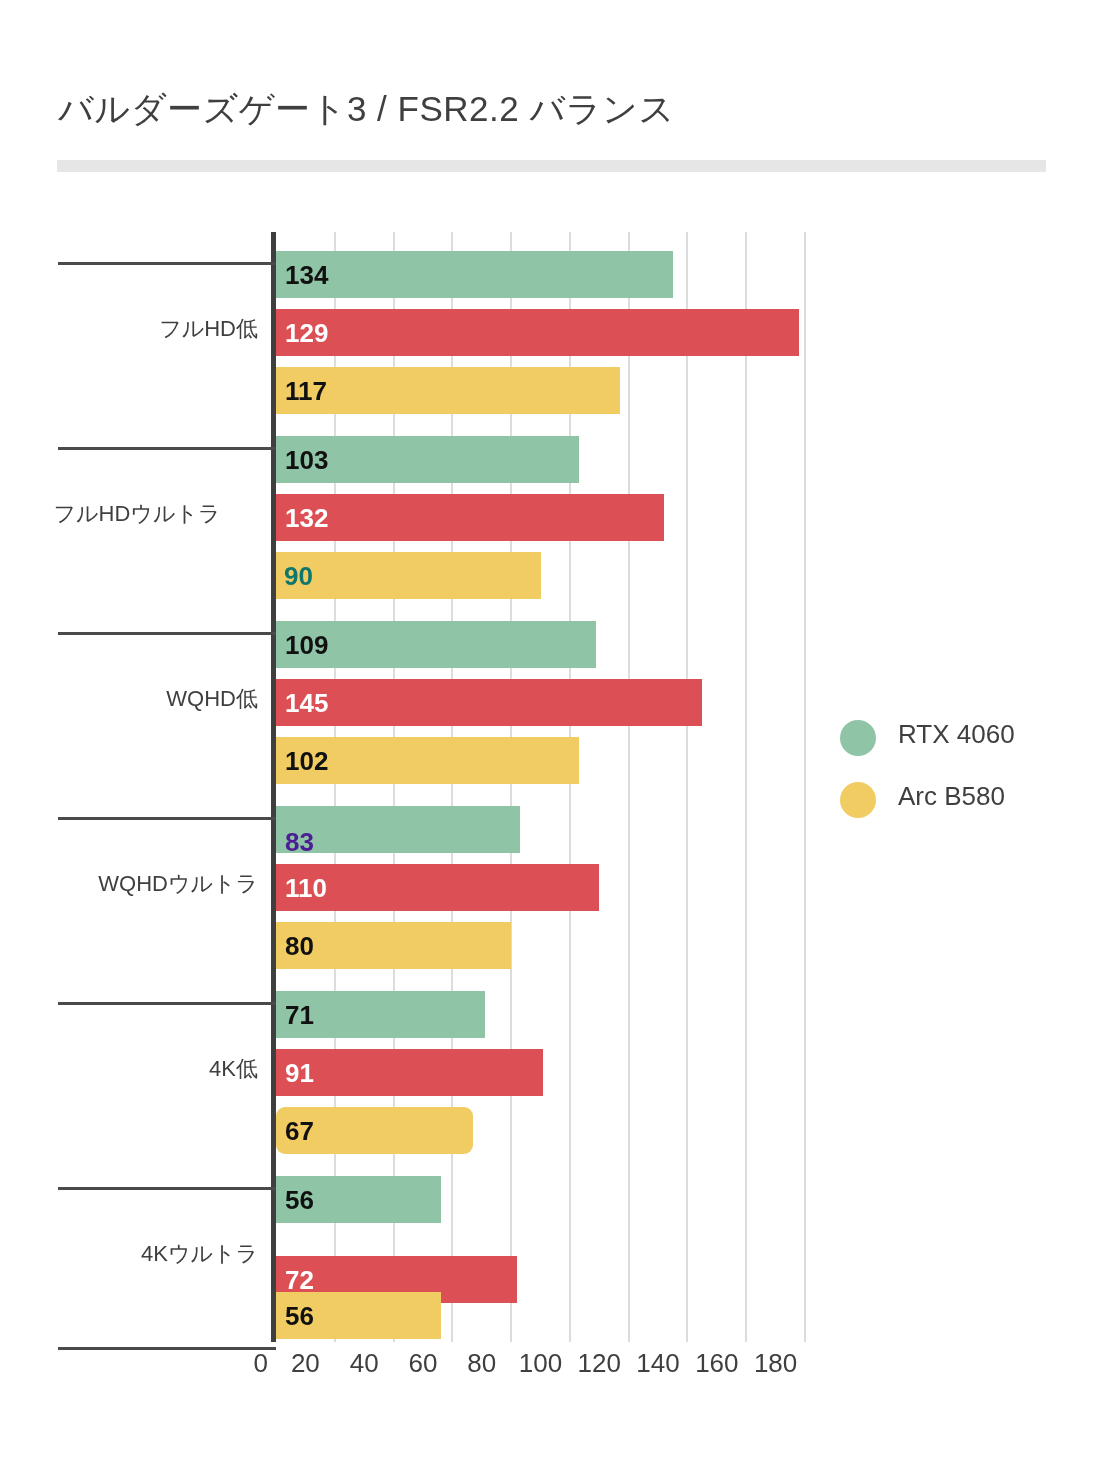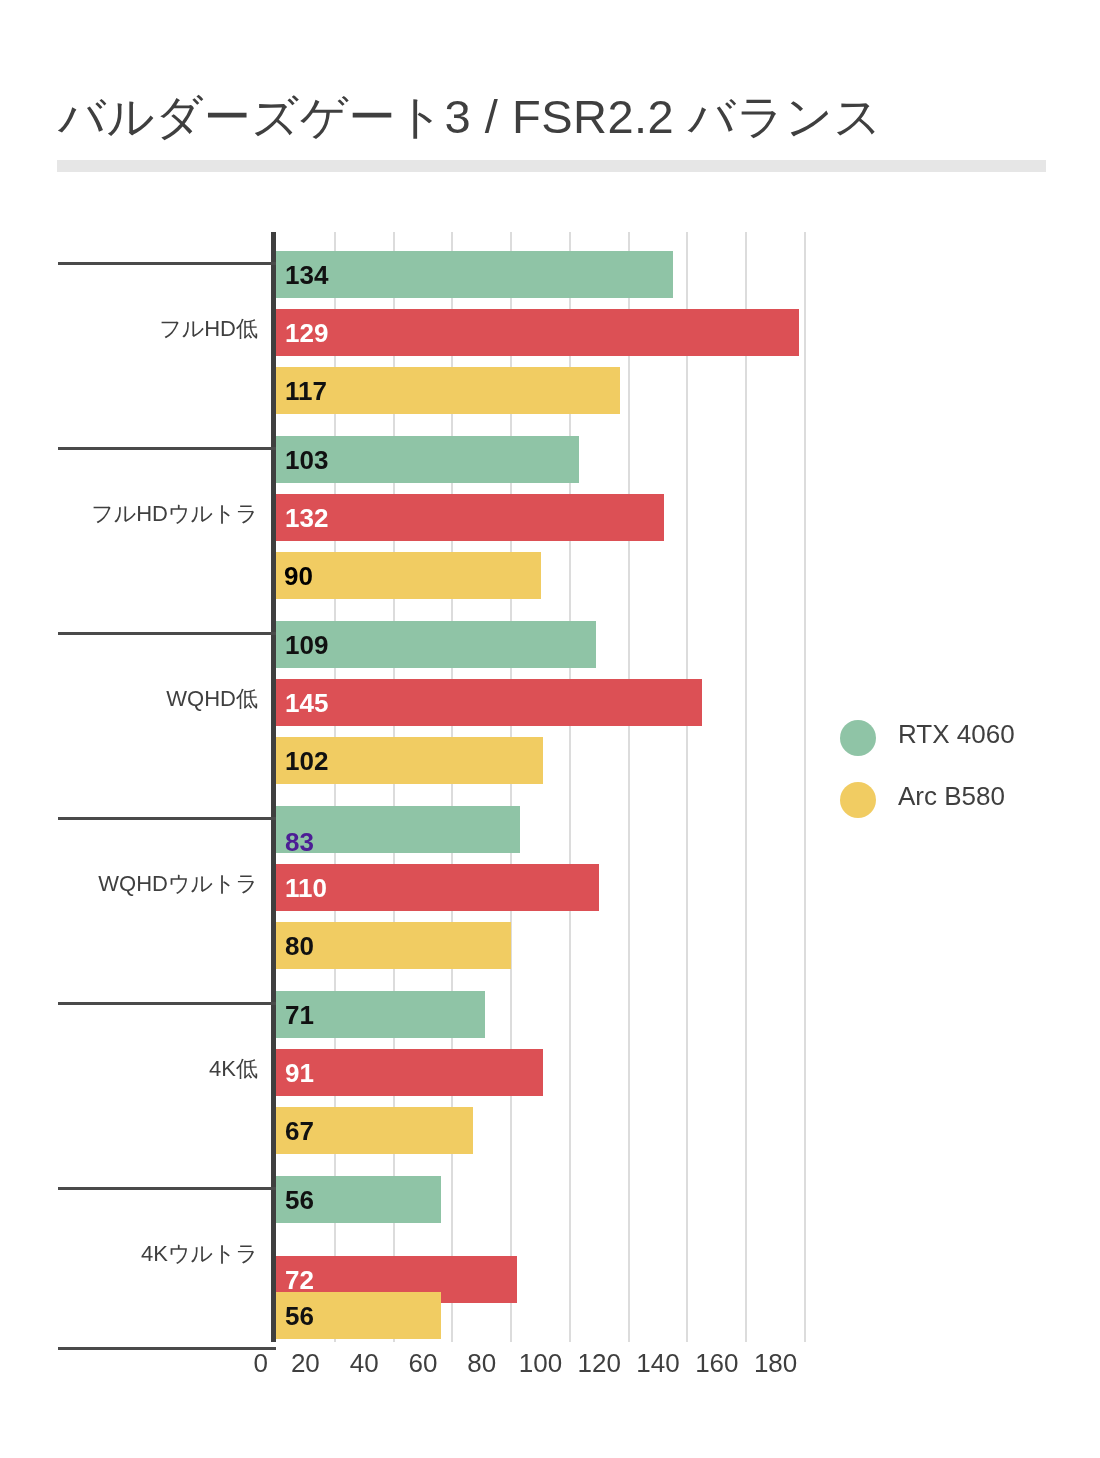--- a/index.html
+++ b/index.html
@@ -14,21 +14,21 @@
     color: #3a3a3a;
     position: relative;
     overflow: hidden;
   }
 
   
   #chart-title {
     position: absolute;
     left: 58px;
     top: 86px;
-    font-size: 47px;
+    font-size: 35px;
     font-weight: 400;
     color: #3f3f3f;
     letter-spacing: 0.5px;
     white-space: nowrap;
   }
   #title-rule {
     position: absolute;
     left: 57px;
     top: 160px;
     width: 989px;
@@ -170,39 +170,39 @@
     <div class="bar" style="left: 276px; top: 251px; width: 397px; background: rgb(143, 196, 166);">
       <span class="bar-label" style="color: rgb(17, 17, 17);">134</span>
     </div>
     <div class="bar" style="left: 276px; top: 309px; width: 523.122px; background: rgb(220, 80, 85);">
       <span class="bar-label" style="color: rgb(255, 255, 255);">129</span>
     </div>
     <div class="bar" style="left: 276px; top: 367px; width: 343.85px; background: rgb(241, 204, 98);">
       <span class="bar-label" style="color: rgb(17, 17, 17);">117</span>
     </div>
     <div class="cat-sep" style="top: 447px;"></div>
-    <div class="cat-label" style="top: 513.5px; padding-right: 2px; left: 0px; width: 258px;">フルHDウルトラ</div>
+    <div class="cat-label" style="top: 513.5px; padding-right: 2px; left: 8px; width: 258px; text-align: center;">フルHDウルトラ</div>
     <div class="bar" style="left: 276px; top: 436px; width: 302.706px; background: rgb(143, 196, 166);">
       <span class="bar-label" style="color: rgb(17, 17, 17);">103</span>
     </div>
     <div class="bar" style="left: 276px; top: 494px; width: 387.933px; background: rgb(220, 80, 85);">
       <span class="bar-label" style="color: rgb(255, 255, 255);">132</span>
     </div>
     <div class="bar" style="left: 276px; top: 552px; width: 264.5px; background: rgb(241, 204, 98);">
-      <span class="bar-label" style="color: #000000; padding-left: 8px;">90</span>
+      <span class="bar-label" style="color: #0f766e; padding-left: 8px;">90</span>
     </div>
     <div class="cat-sep" style="top: 632px;"></div>
     <div class="cat-label" style="top: 698.5px; padding-right: 18px; left: 0px; width: 258px;">WQHD低</div>
     <div class="bar" style="left: 276px; top: 621px; width: 320.339px; background: rgb(143, 196, 166);">
       <span class="bar-label" style="color: rgb(17, 17, 17);">109</span>
     </div>
     <div class="bar" style="left: 276px; top: 679px; width: 426.139px; background: rgb(220, 80, 85);">
       <span class="bar-label" style="color: rgb(255, 255, 255);">145</span>
     </div>
-    <div class="bar" style="left: 276px; top: 737px; width: 267px; background: rgb(241, 204, 98);">
+    <div class="bar" style="left: 276px; top: 737px; width: 303px; background: rgb(241, 204, 98);">
       <span class="bar-label" style="color: rgb(17, 17, 17);">102</span>
     </div>
     <div class="cat-sep" style="top: 817px;"></div>
     <div class="cat-label" style="top: 883.5px; padding-right: 18px; left: 0px; width: 258px;">WQHDウルトラ</div>
     <div class="bar" style="left: 276px; top: 806px; width: 243.928px; background: rgb(143, 196, 166);">
       <span class="bar-label" style="color: #4c1d95; margin-top: 25px;">83</span>
     </div>
     <div class="bar" style="left: 276px; top: 864px; width: 323.278px; background: rgb(220, 80, 85);">
       <span class="bar-label" style="color: rgb(255, 255, 255);">110</span>
     </div>
@@ -210,21 +210,21 @@
       <span class="bar-label" style="color: rgb(17, 17, 17);">80</span>
     </div>
     <div class="cat-sep" style="top: 1002px;"></div>
     <div class="cat-label" style="top: 1068.5px; padding-right: 0; left: 0px; width: 258px;">4K低</div>
     <div class="bar" style="left: 276px; top: 991px; width: 208.661px; background: rgb(143, 196, 166);">
       <span class="bar-label" style="color: rgb(17, 17, 17);">71</span>
     </div>
     <div class="bar" style="left: 276px; top: 1049px; width: 267.439px; background: rgb(220, 80, 85);">
       <span class="bar-label" style="color: rgb(255, 255, 255);">91</span>
     </div>
-    <div class="bar" style="left: 276px; top: 1107px; width: 196.906px; background: rgb(241, 204, 98);">
+    <div class="bar" style="left: 276px; top: 1107px; width: 196.906px; background: rgb(241, 204, 98); border-radius: 9px;">
       <span class="bar-label" style="color: rgb(17, 17, 17);">67</span>
     </div>
     <div class="cat-sep" style="top: 1187px;"></div>
     <div class="cat-label" style="top: 1253.5px; padding-right: 18px; left: 0px; width: 258px;">4Kウルトラ</div>
     <div class="bar" style="left: 276px; top: 1176px; width: 164.578px; background: rgb(143, 196, 166);">
       <span class="bar-label" style="color: rgb(17, 17, 17);">56</span>
     </div>
     <div class="bar" style="left: 276px; top: 1256px; width: 241px; background: rgb(220, 80, 85);">
       <span class="bar-label" style="color: rgb(255, 255, 255);">72</span>
     </div>

